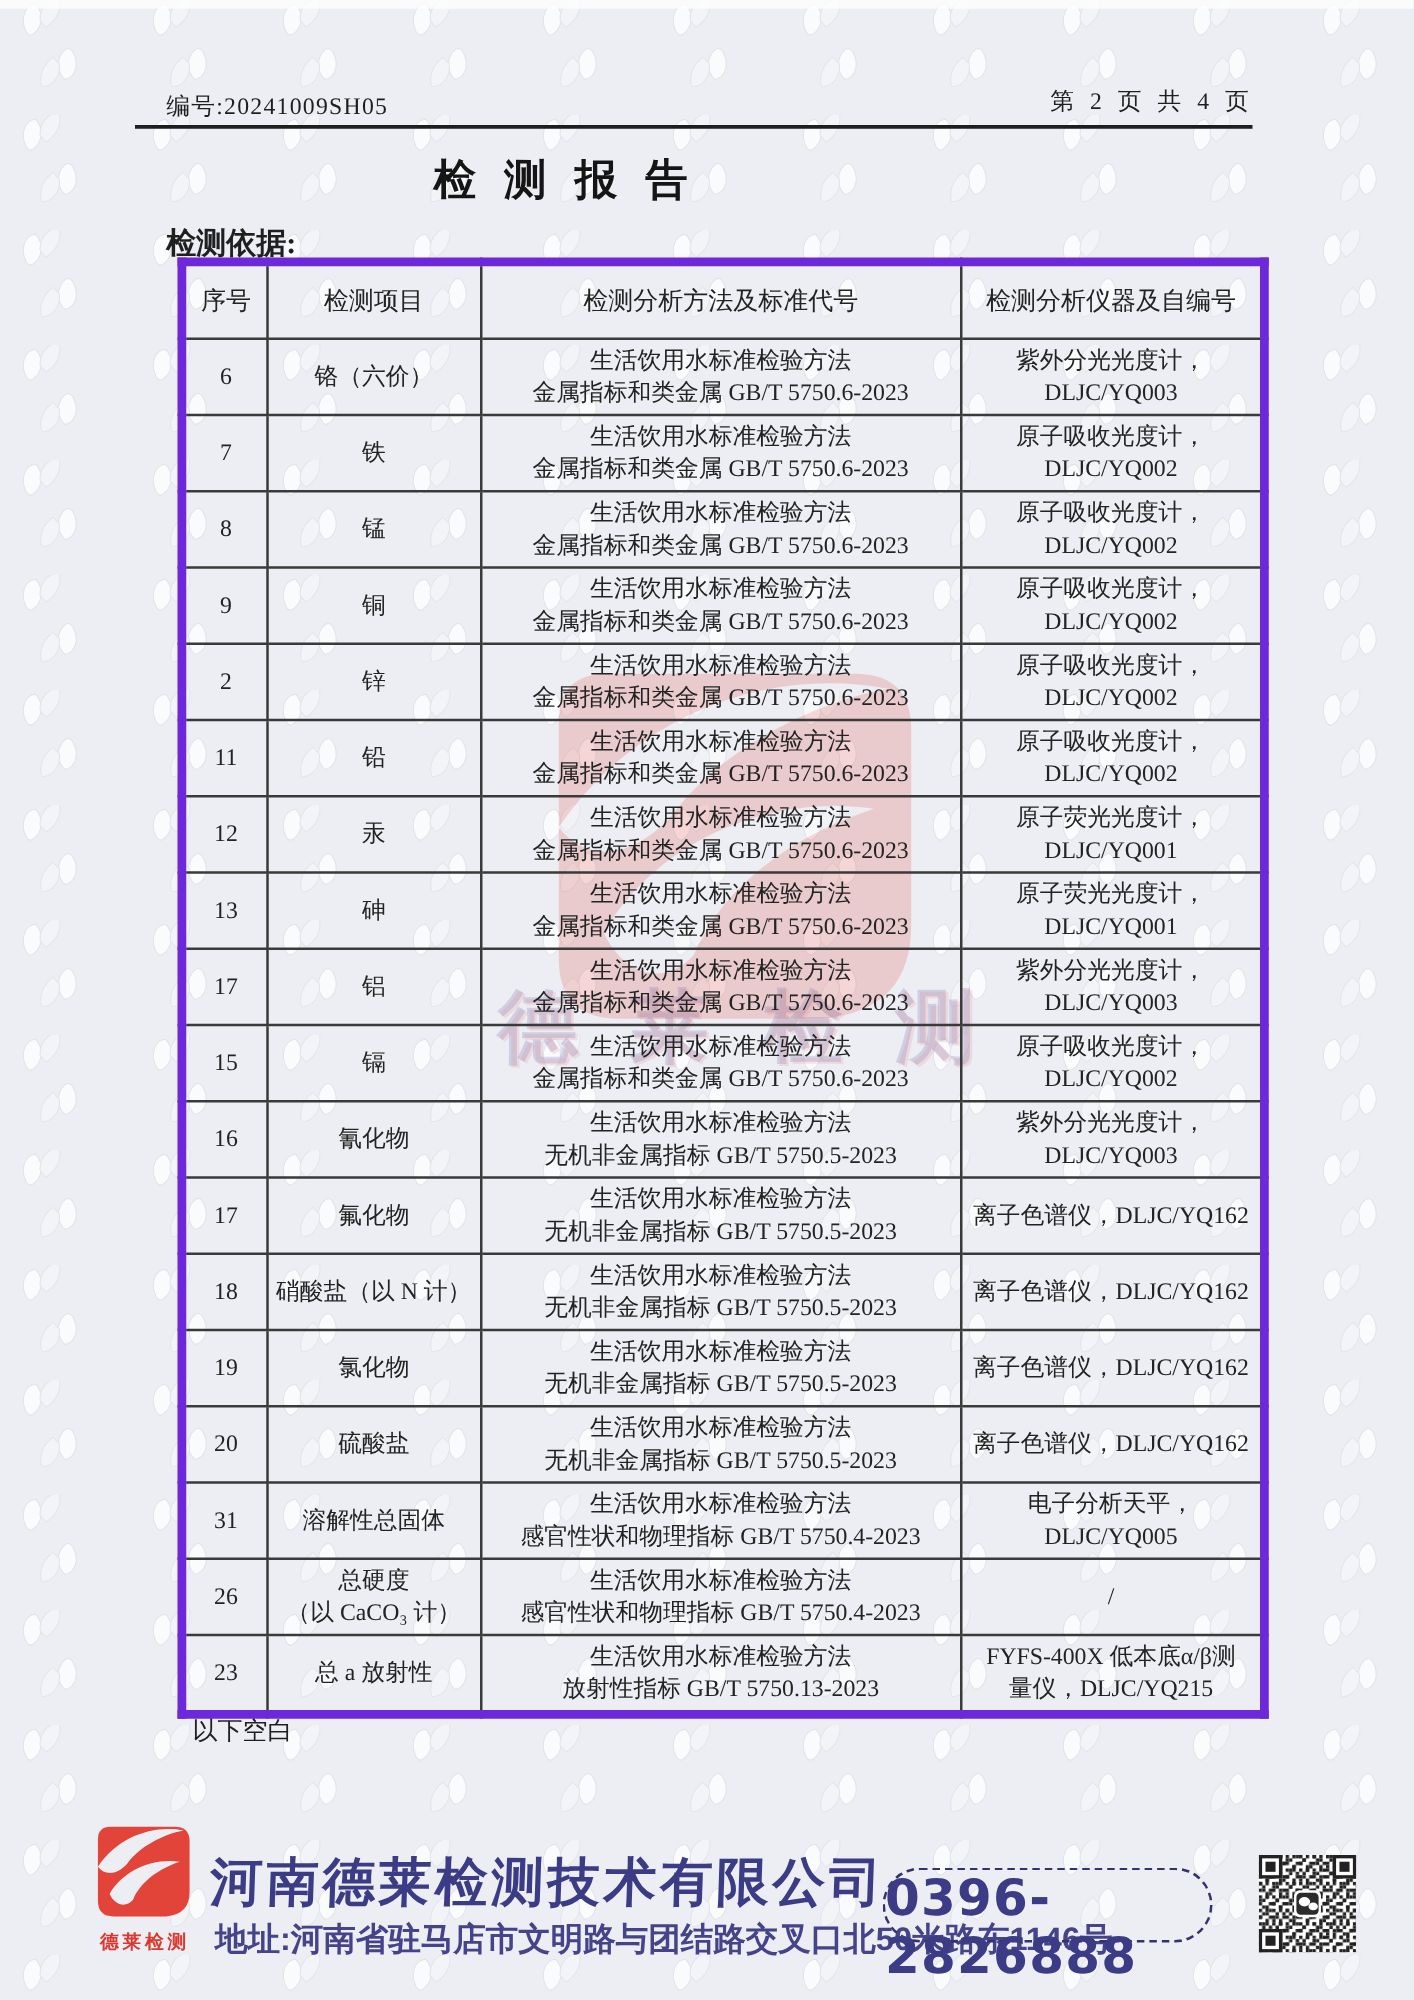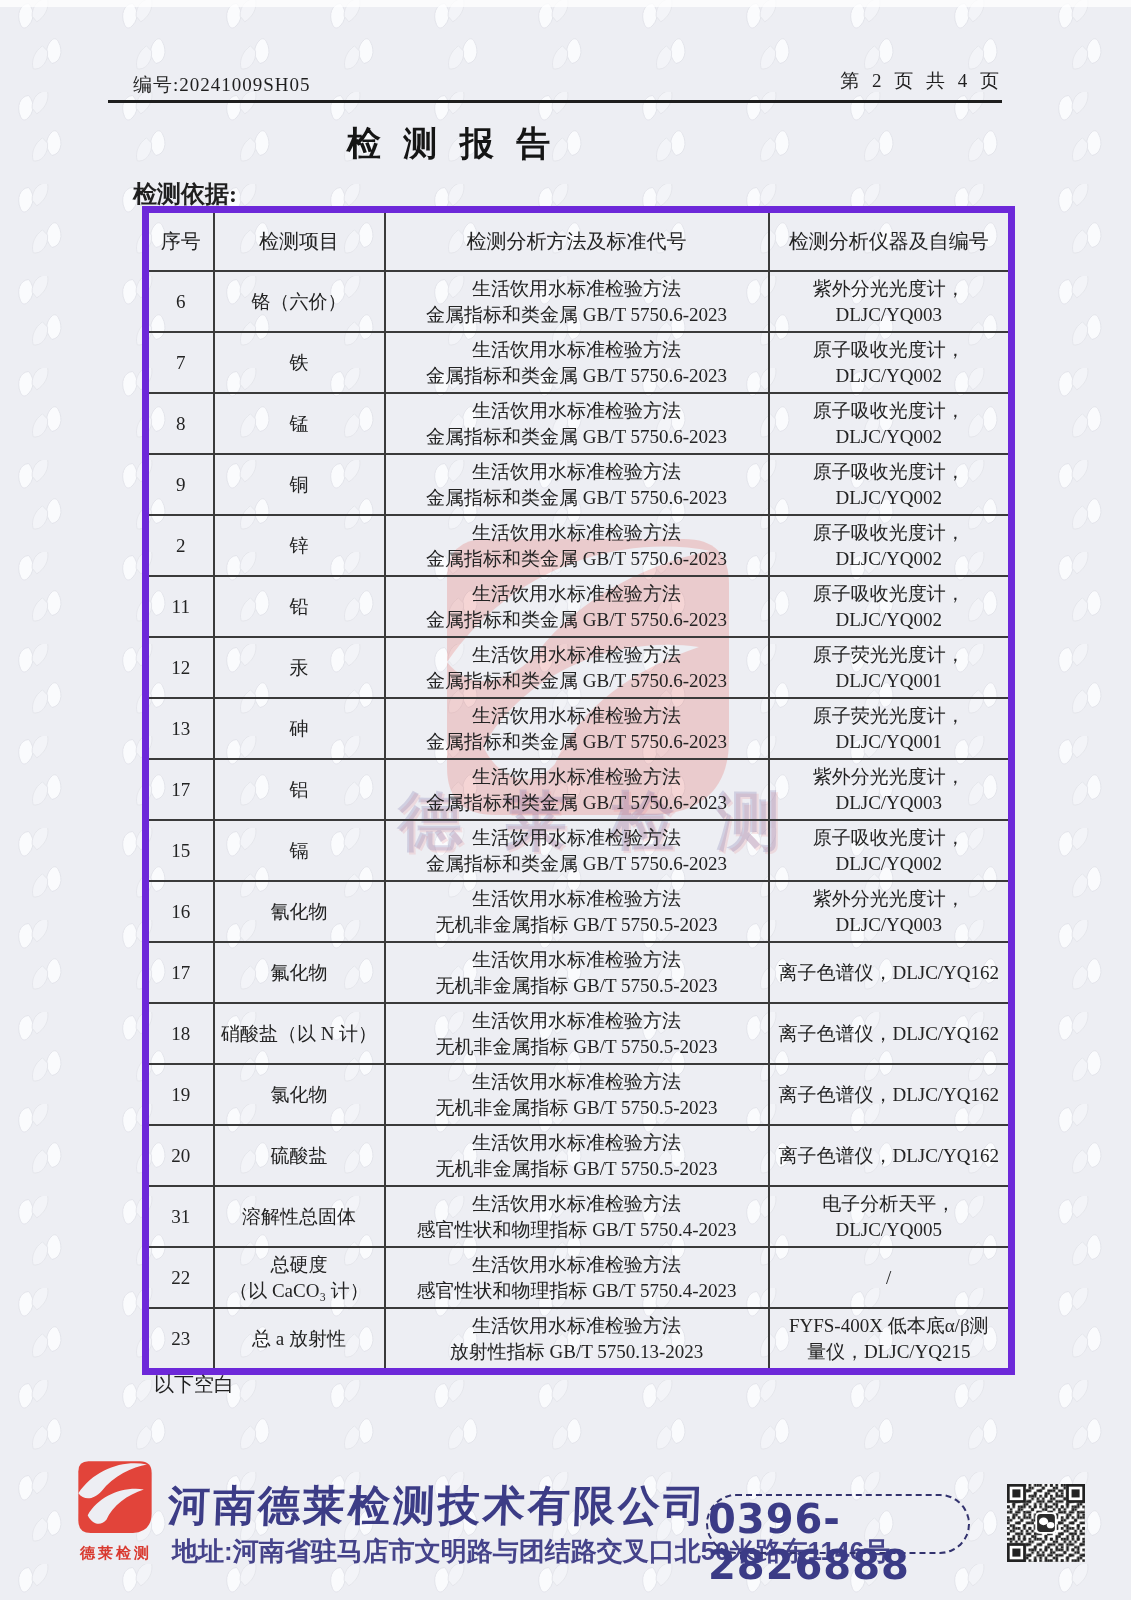--- a/index.html
+++ b/index.html
@@ -239,21 +239,21 @@
       </tr>
     <tr>
         <td class="c-num">31</td>
         <td class="c-item">溶解性总固体</td>
         <td>生活饮用水标准检验方法
 感官性状和物理指标  GB/T 5750.4-2023</td>
         <td>电子分析天平，
 DLJC/YQ005</td>
       </tr>
     <tr>
-        <td class="c-num">22</td>
+        <td class="c-num">26</td>
         <td class="c-item">总硬度
 （以 CaCO₃ 计）</td>
         <td>生活饮用水标准检验方法
 感官性状和物理指标  GB/T 5750.4-2023</td>
         <td>/</td>
       </tr>
     <tr>
         <td class="c-num">23</td>
         <td class="c-item">总 a 放射性</td>
         <td>生活饮用水标准检验方法

